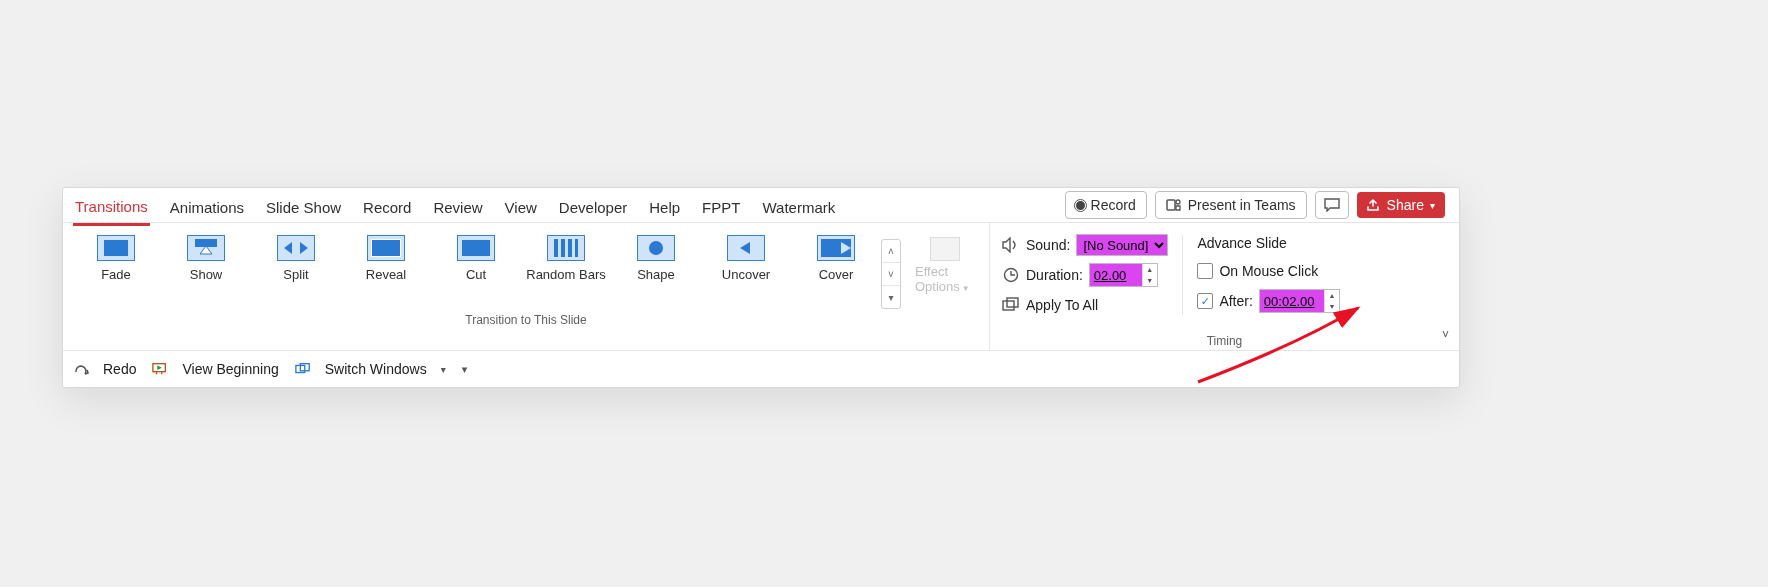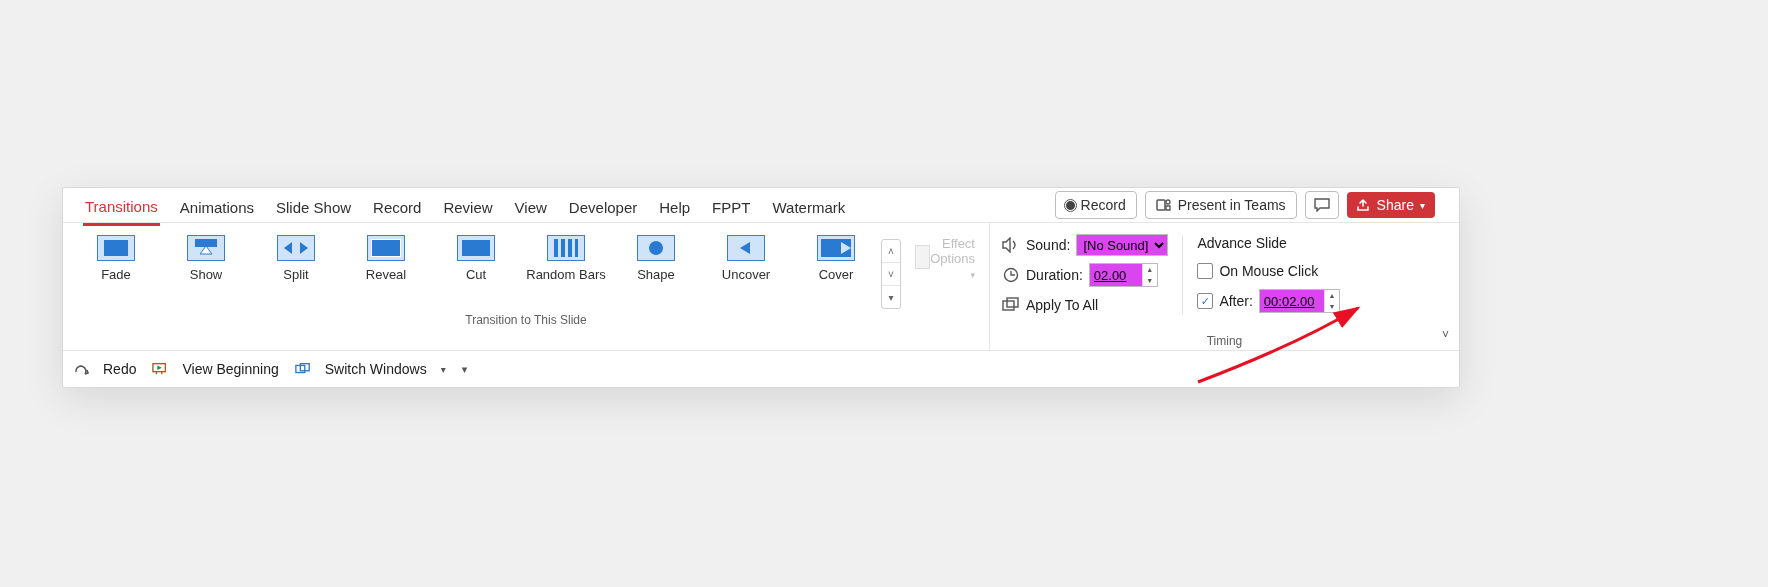--- a/index.html
+++ b/index.html
@@ -22,21 +22,21 @@
     box-shadow: 0 12px 40px rgba(0,0,0,0.10);
     border-radius: 2px;
     overflow: visible;
   }
 
   
   .tabstrip {
     display: flex;
     align-items: center;
     height: 34px;
-    padding: 0 20px;
+    padding: 0 10px;
     border-bottom: 1px solid #e5e5e5;
   }
   .tabs {
     display: flex;
     gap: 18px;
     align-items: center;
     height: 100%;
   }
   .tab {
     font-size: 15px;
@@ -154,26 +154,27 @@
     justify-content:center;
     font-size:10px;
     color:#666;
     border-bottom:1px solid #e5e5e5;
   }
   .gallery-scroll div:last-child{border-bottom:none;}
 
   
   .effect-options{
     display:flex;
+    flex-direction:column;
     align-items:center;
     justify-content:center;
     padding:6px 10px 2px 10px;
     color:#bfbfbf;
     font-size:13px;
-    text-align:right;
+    text-align:left;
     width:60px;
   }
   .eff-icon{
     width:28px;height:22px;
     border:1px solid #dcdcdc;
     background:#f3f3f3;
     margin-bottom:4px;
   }
   .effect-options .chev{ font-size:9px; color:#bfbfbf; }
 

